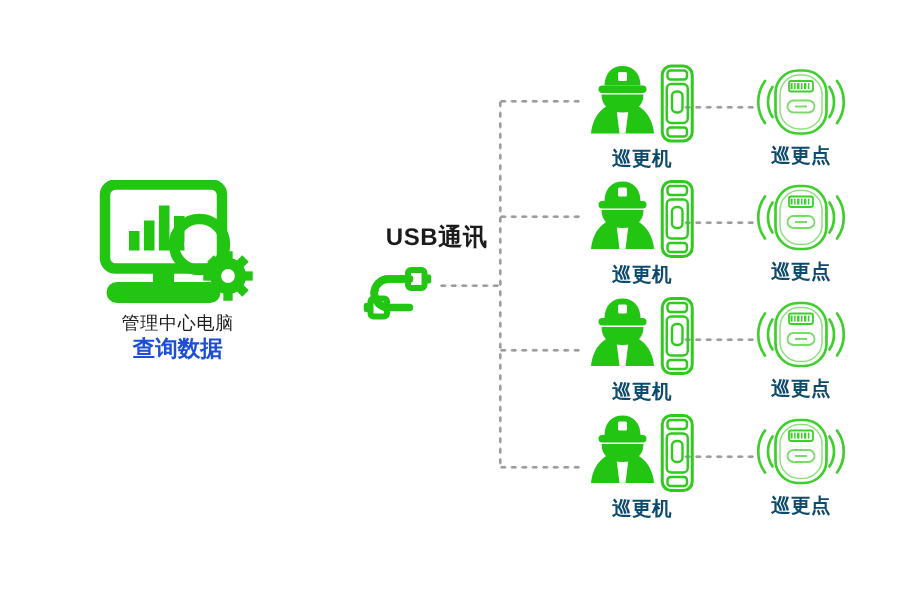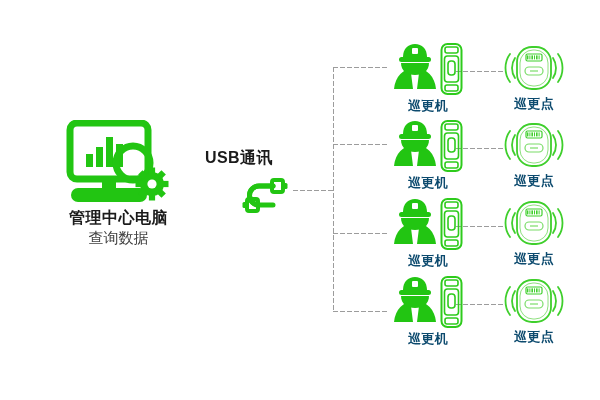--- a/index.html
+++ b/index.html
@@ -25,41 +25,41 @@
     height: 130px;
     text-align: center;
   }
   #center-icon {
     width: 110px;
     height: 85px;
     margin: 0 auto;
     display: block;
   }
   .label-main {
-    font-size: 16px;
-    font-weight: bold;
+    font-size: 12px;
+    font-weight: normal;
     color: #1b1b1b;
     letter-spacing: 0.5px;
     line-height: 1.25;
     margin-top: 3px;
   }
   .label-sub {
     font-size: 15px;
-    font-weight: normal;
-    color: #404040;
+    font-weight: bold;
+    color: #1d4ed8;
     line-height: 1.3;
   }
 
   
   #usb-node {
     position: absolute;
     left: 205px;
     top: 148px;
     width: 120px;
-    text-align: left;
+    text-align: right;
   }
   #usb-label {
     font-size: 16px;
     font-weight: bold;
     color: #1b1b1b;
     letter-spacing: 0.4px;
   }
   #usb-icon {
     display: block;
     margin: 7px auto 0 auto;

